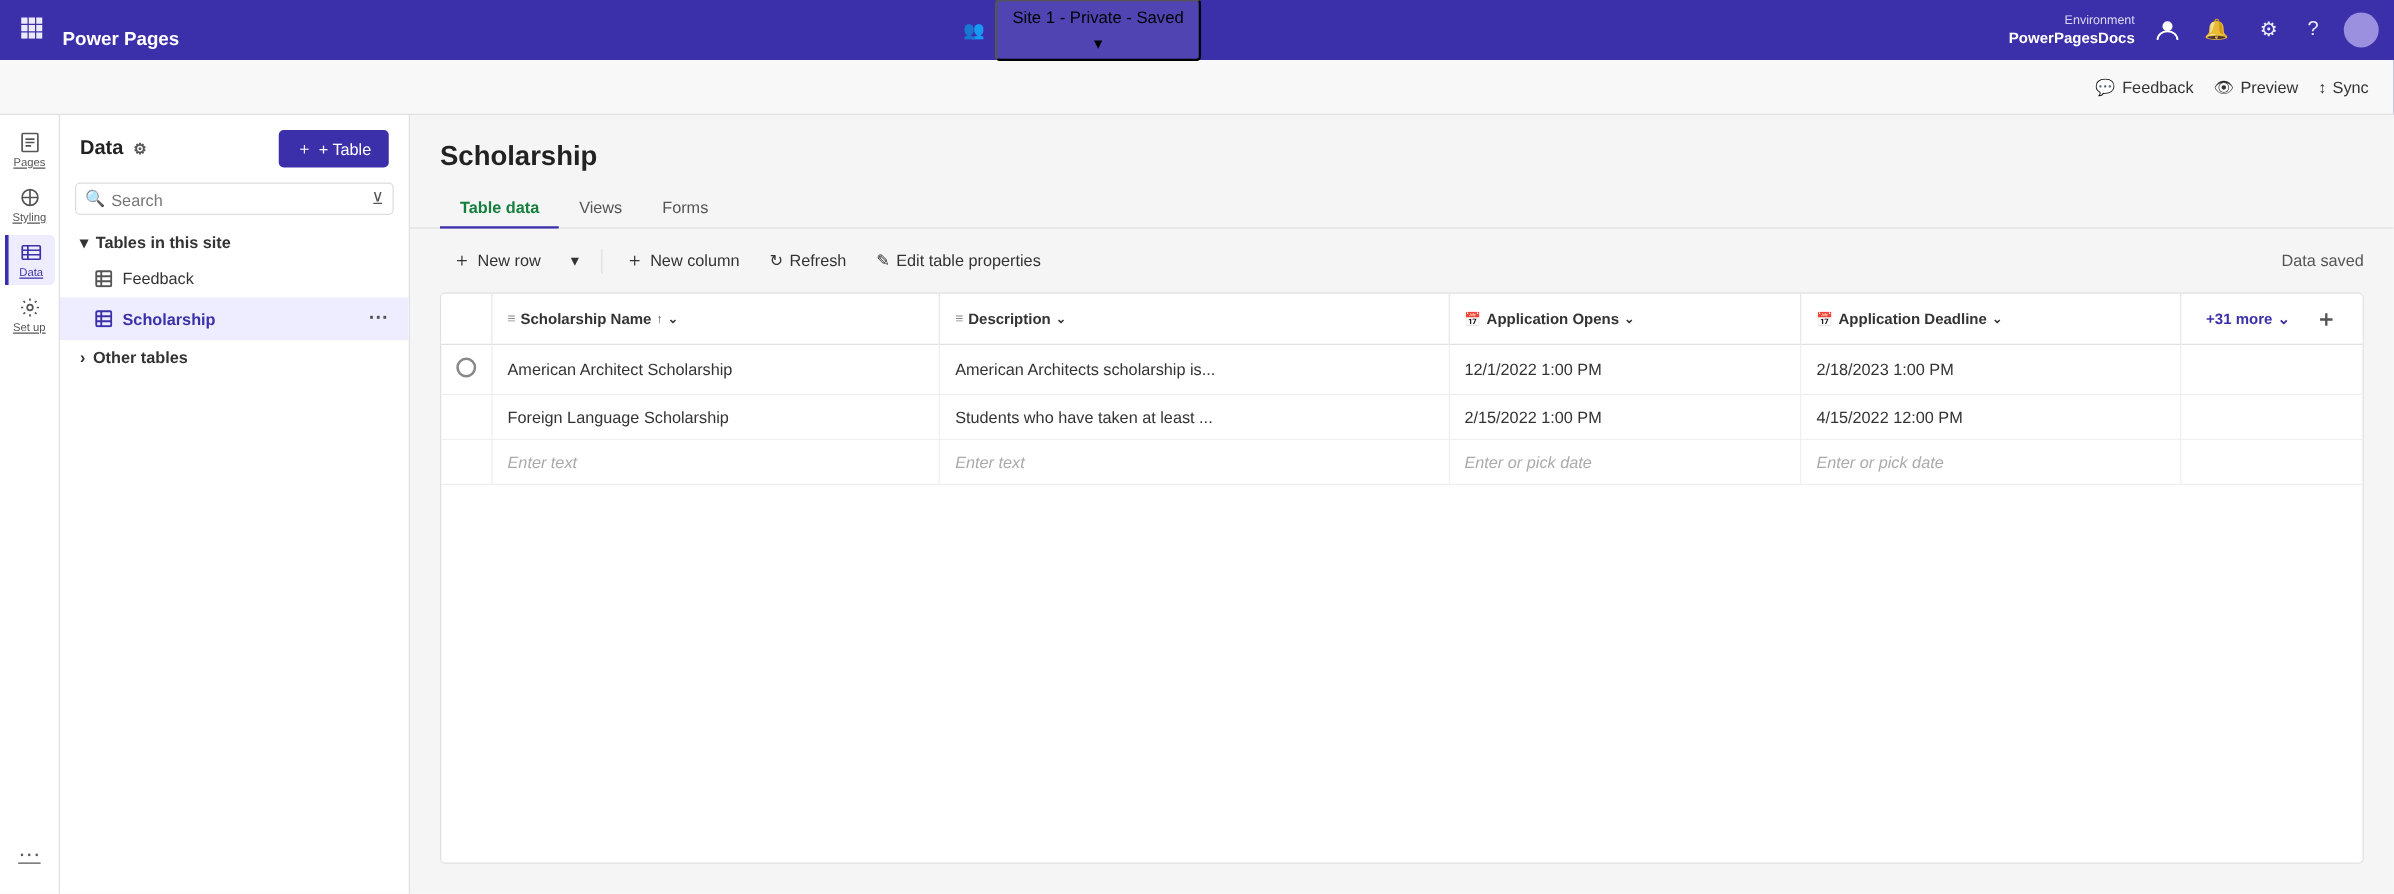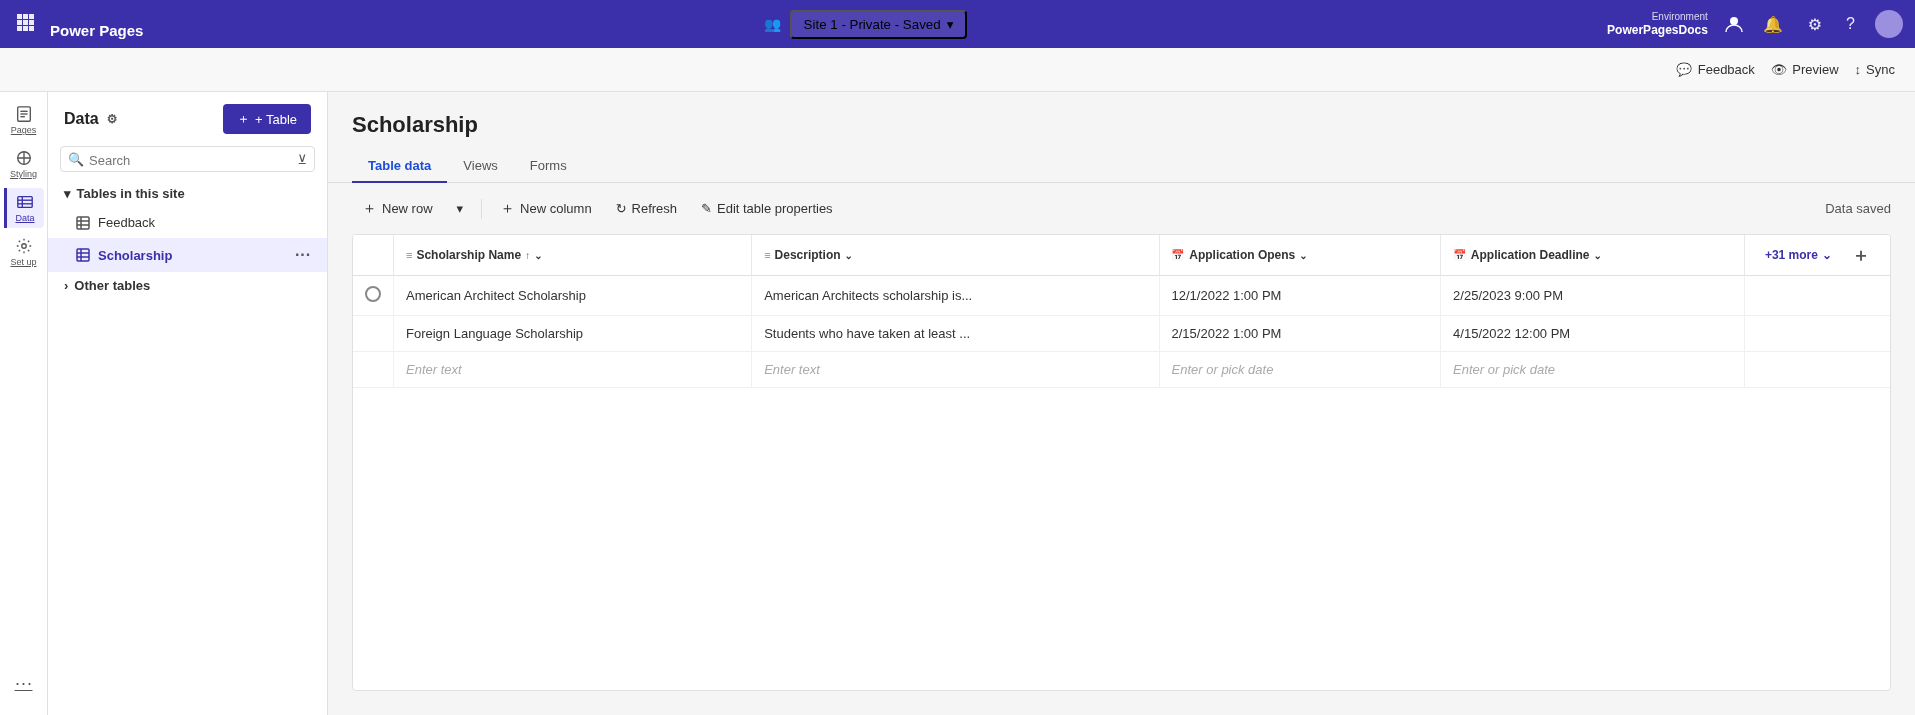--- a/index.html
+++ b/index.html
@@ -21,21 +21,21 @@
       z-index: 100;
     }
     .top-nav-left { display: flex; align-items: flex-end; gap: 12px; }
     .top-nav-center { display: flex; align-items: center; gap: 8px; font-size: 13px; color: white; }
     .top-nav-right { display: flex; align-items: center; gap: 16px; }
     .app-title { font-size: 15px; font-weight: 600; color: white; }
     .nav-icon-btn { background: none; border: none; color: white; cursor: pointer; font-size: 16px; padding: 4px; opacity: 0.9; }
     .env-block { text-align: right; line-height: 1.3; }
     .env-label { font-size: 10px; opacity: 0.8; }
     .env-name { font-size: 12px; font-weight: 600; margin-left: 19px; }
-    .site-selector { display: flex; align-items: center; gap: 6px; background: rgba(255,255,255,0.1); padding: 5px 12px; border-radius: 4px; cursor: pointer; }
+    .site-selector { display: flex; align-items: center; gap: 6px; background: rgba(255,255,255,0.1); padding: 5px 12px; border-radius: 4px; cursor: pointer; flex-direction: column; }
     .avatar { width: 28px; height: 28px; border-radius: 50%; background: #9b8fe0; display: flex; align-items: center; justify-content: center; font-size: 12px; color: white; }
 
     
     .second-toolbar {
       position: fixed;
       top: 48px;
       left: 0;
       right: 0;
       height: 44px;
       background: #f8f8f8;
@@ -174,21 +174,21 @@
     .page-title { font-size: 22px; font-weight: 700; color: #222; margin-bottom: 12px; }
     .tabs { display: flex; gap: 0; border-bottom: 1px solid #ddd; background: #f5f5f5; padding: 0 24px; }
     .tab {
       padding: 8px 16px;
       cursor: pointer;
       font-size: 13px;
       color: #555;
       border-bottom: 2px solid transparent;
       margin-bottom: -1px;
     }
-    .tab.active { color: #1d4ed8; border-bottom: 2px solid #3b2faa; font-weight: 600; }
+    .tab.active { color: #15803d; border-bottom: 2px solid #3b2faa; font-weight: 600; }
 
     .table-toolbar {
       display: flex;
       align-items: center;
       padding: 10px 24px;
       gap: 4px;
       background: #f5f5f5;
     }
     .toolbar-btn {
       display: flex;
@@ -498,21 +498,21 @@
               </div>
             </th>
           </tr>
         </thead>
         <tbody>
           <tr>
             <td class="col-check"><span class="radio-btn"></span></td>
             <td>American Architect Scholarship</td>
             <td>American Architects scholarship is...</td>
             <td>12/1/2022 1:00 PM</td>
-            <td>2/25/2023 9:00 PM</td>
+            <td>2/18/2023 1:00 PM</td>
             <td></td>
           </tr>
           <tr>
             <td class="col-check"></td>
             <td>Foreign Language Scholarship</td>
             <td>Students who have taken at least ...</td>
             <td>2/15/2022 1:00 PM</td>
             <td>4/15/2022 12:00 PM</td>
             <td></td>
           </tr>

